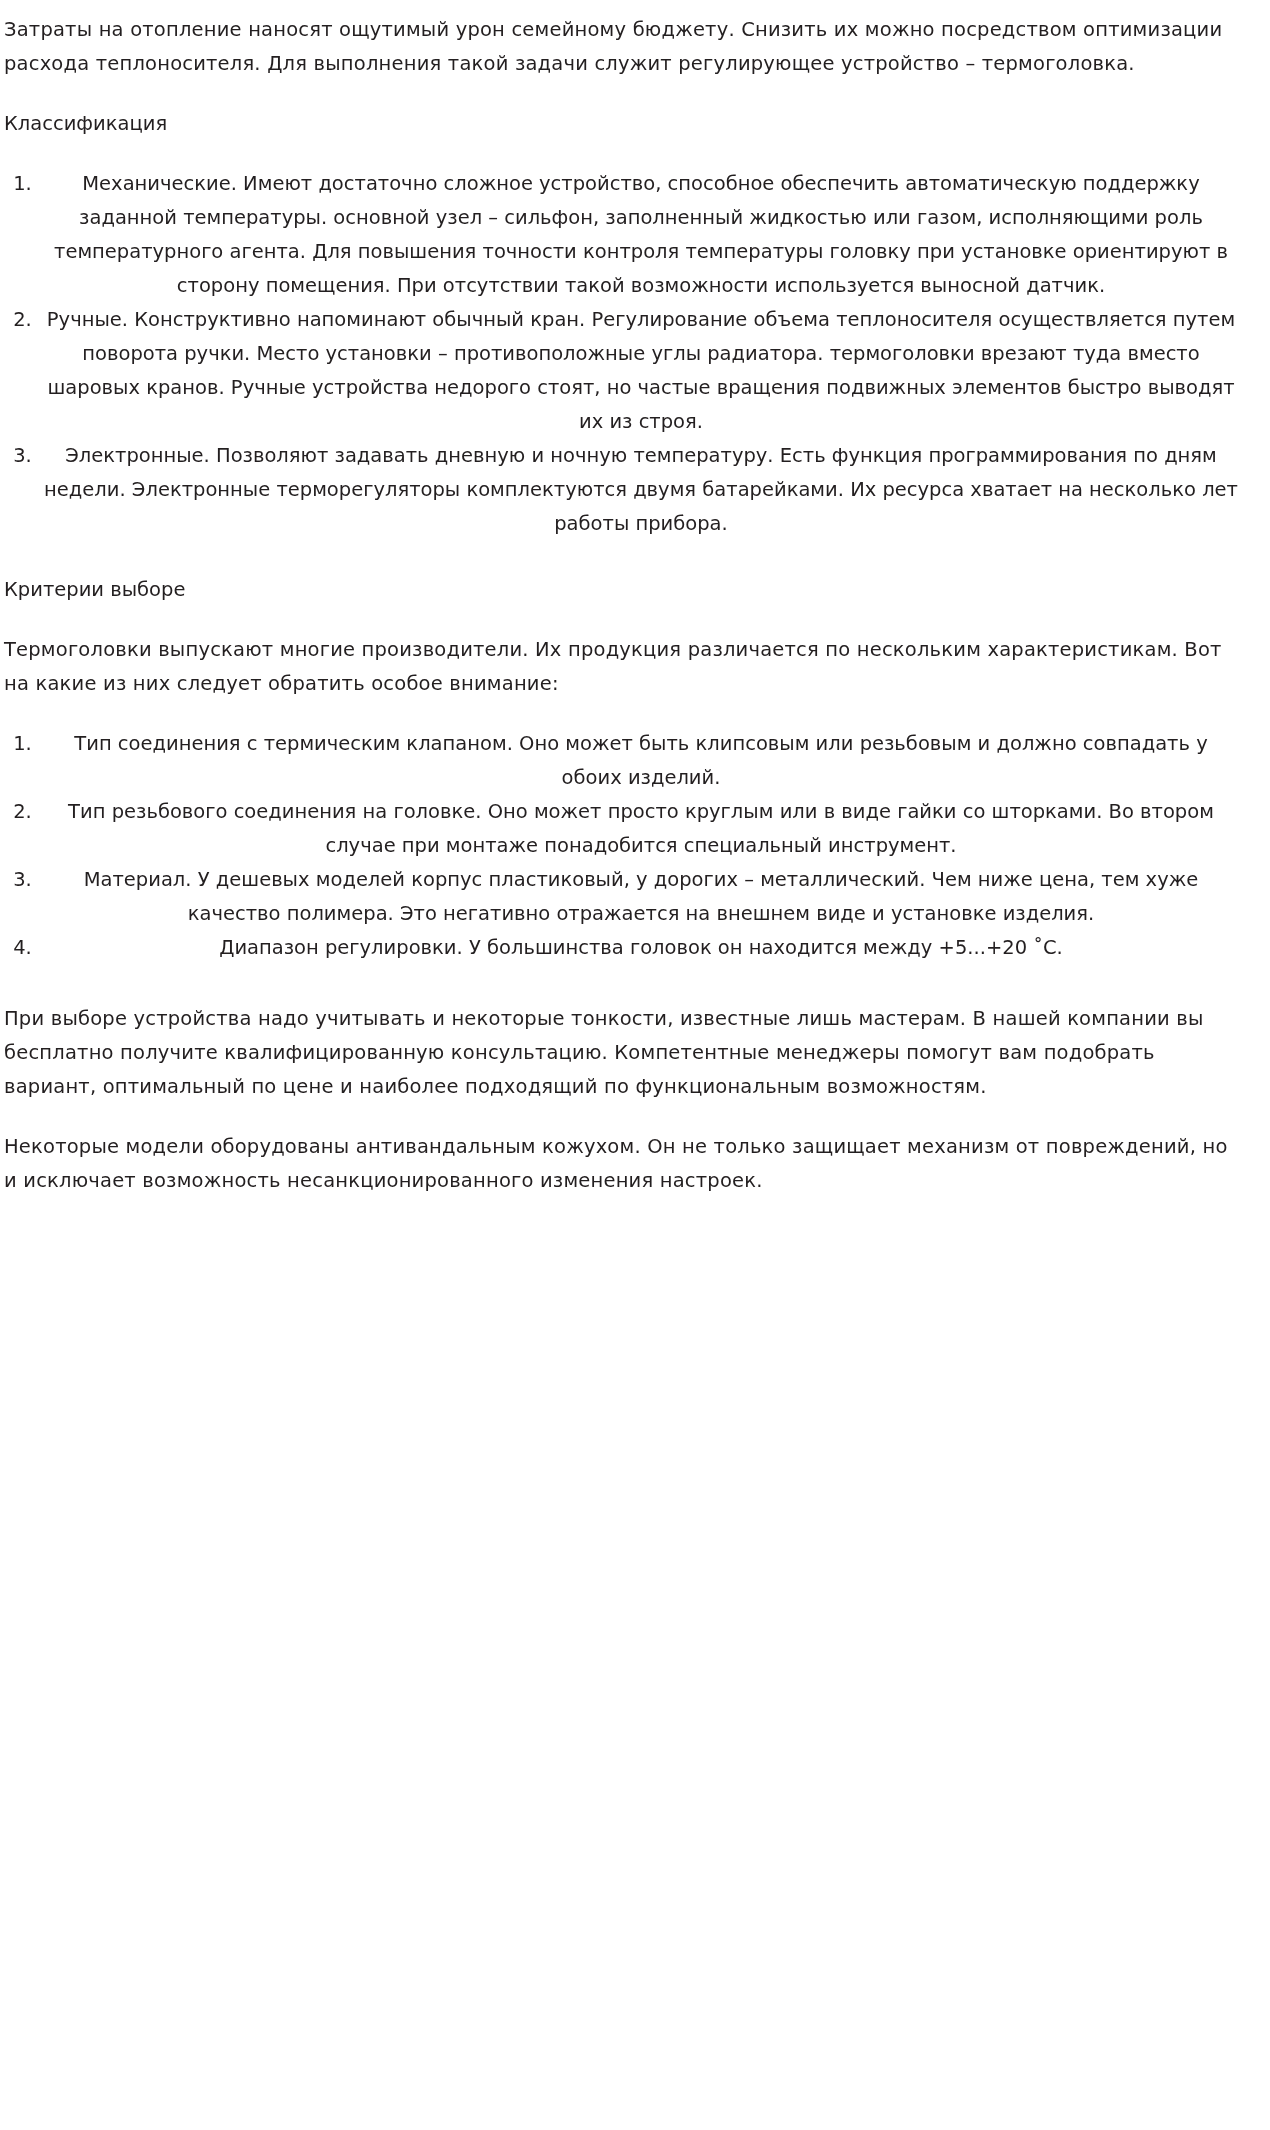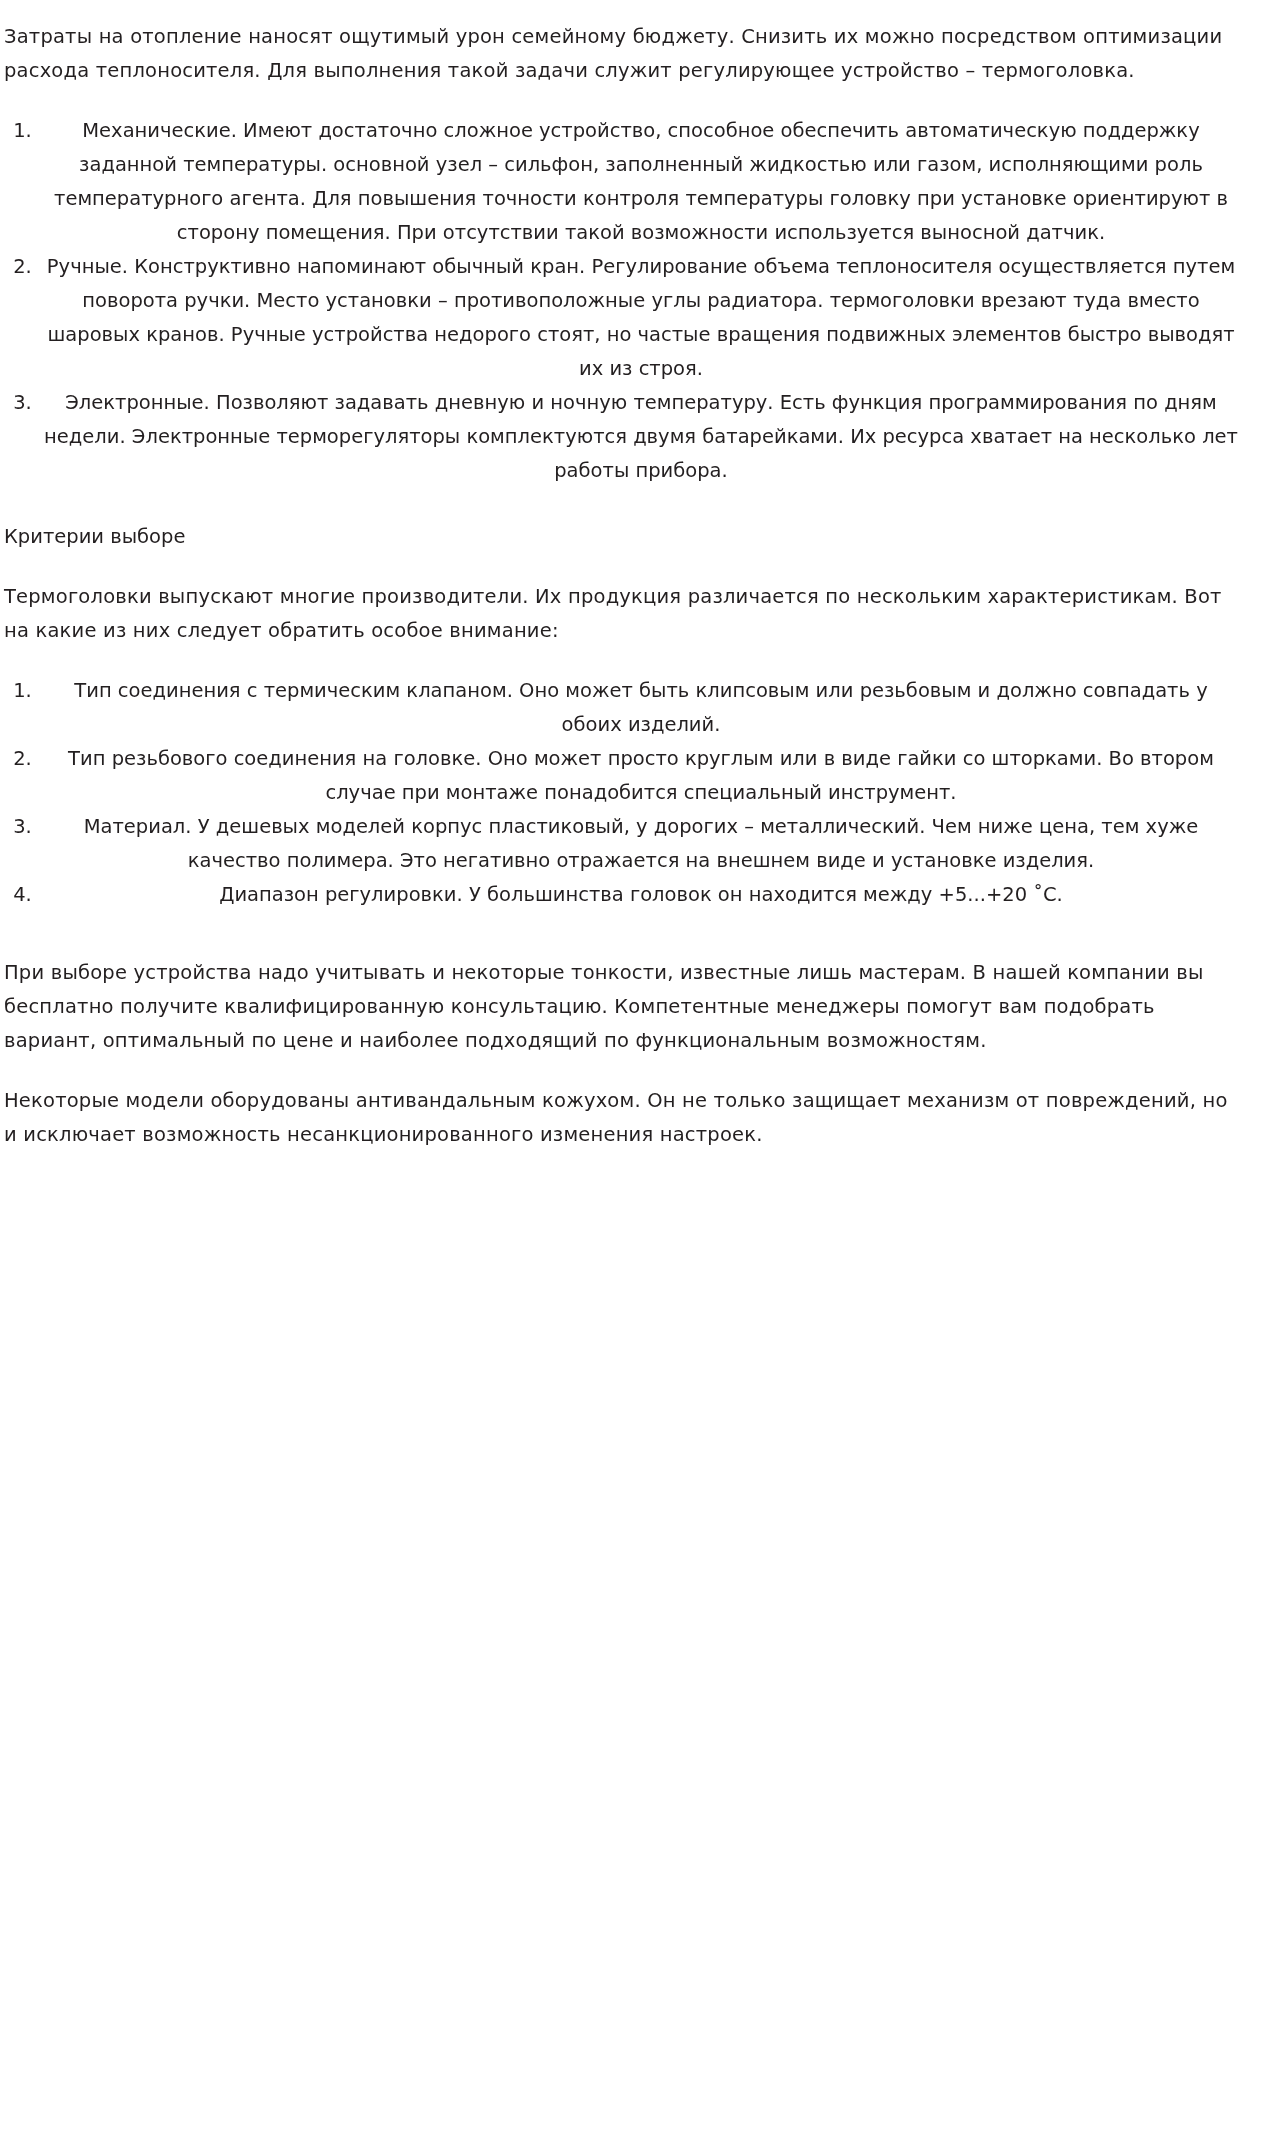--- a/index.html
+++ b/index.html
@@ -14,21 +14,21 @@
     color: #231f20;
   }
   .page {
     box-sizing: border-box;
     width: 1270px;
     padding: 8px 30px 20px 4px;
   }
   p.para {
     font-size: 19.5px;
     line-height: 34px;
-    margin: 12px 0 26px 0;
+    margin: 5px 0 26px 0;
     letter-spacing: 0.01em;
   }
   .heading {
     font-size: 19.5px;
     line-height: 34px;
     margin: 0 0 26px 0;
   }
   ol.list {
     margin: 0 0 26px 0;
     padding: 0 0 0 34px;
@@ -49,20 +49,21 @@
     height: 6px;
   }
 </style>
 </head>
 <body>
 
 <div class="page">
 
   <p class="para">Затраты на отопление наносят ощутимый урон семейному бюджету. Снизить их можно посредством оптимизации расхода теплоносителя. Для выполнения такой задачи служит регулирующее устройство – термоголовка.</p>
 
+  <p class="heading">Классификация</p>
 
 
   <ol class="list spaced">
     <li>Механические. Имеют достаточно сложное устройство, способное обеспечить автоматическую поддержку заданной температуры. основной узел – сильфон, заполненный жидкостью или газом, исполняющими роль температурного агента. Для повышения точности контроля температуры головку при установке ориентируют в сторону помещения. При отсутствии такой возможности используется выносной датчик.</li>
     <li>Ручные. Конструктивно напоминают обычный кран. Регулирование объема теплоносителя осуществляется путем поворота ручки. Место установки – противоположные углы радиатора. термоголовки врезают туда вместо шаровых кранов. Ручные устройства недорого стоят, но частые вращения подвижных элементов быстро выводят их из строя.</li>
     <li>Электронные. Позволяют задавать дневную и ночную температуру. Есть функция программирования по дням недели. Электронные терморегуляторы комплектуются двумя батарейками. Их ресурса хватает на несколько лет работы прибора.</li>
   </ol>
 
   <div class="blockgap-sm"></div>
 

